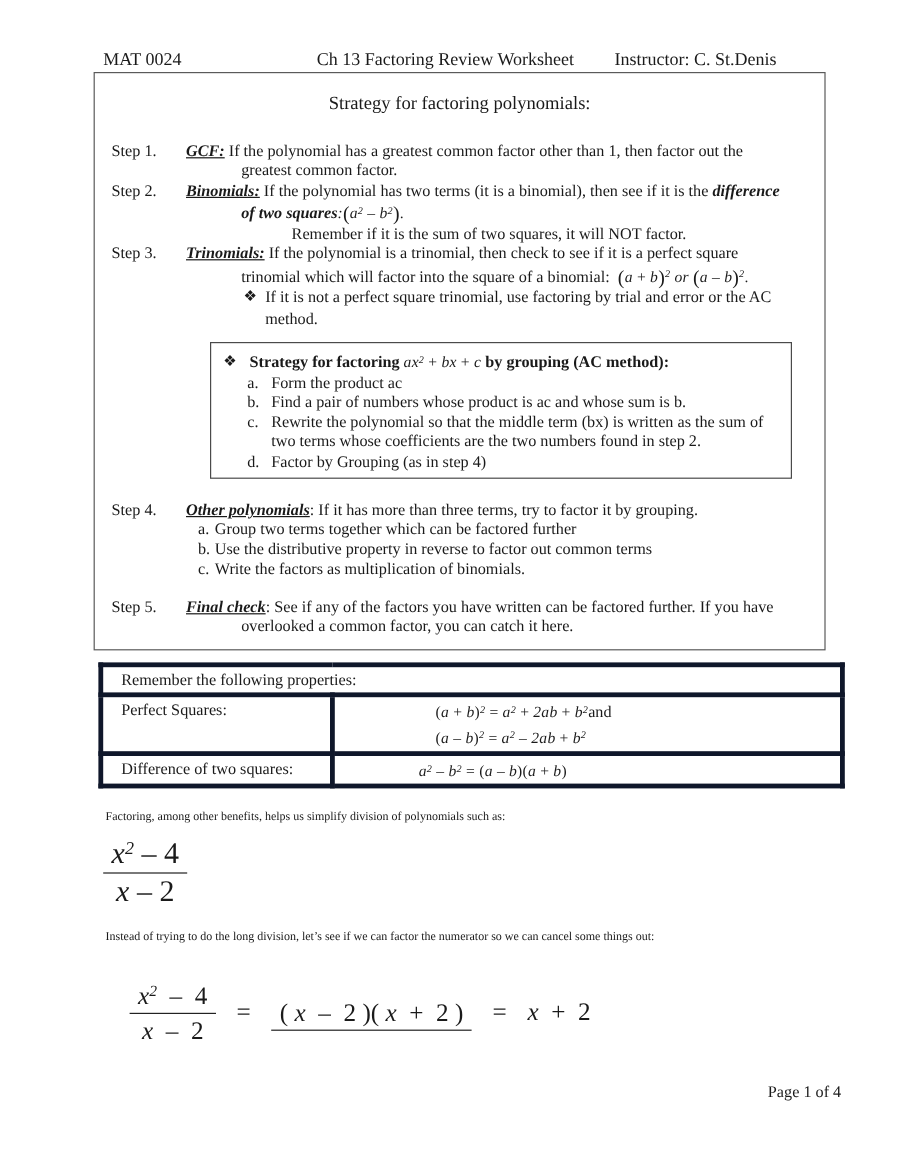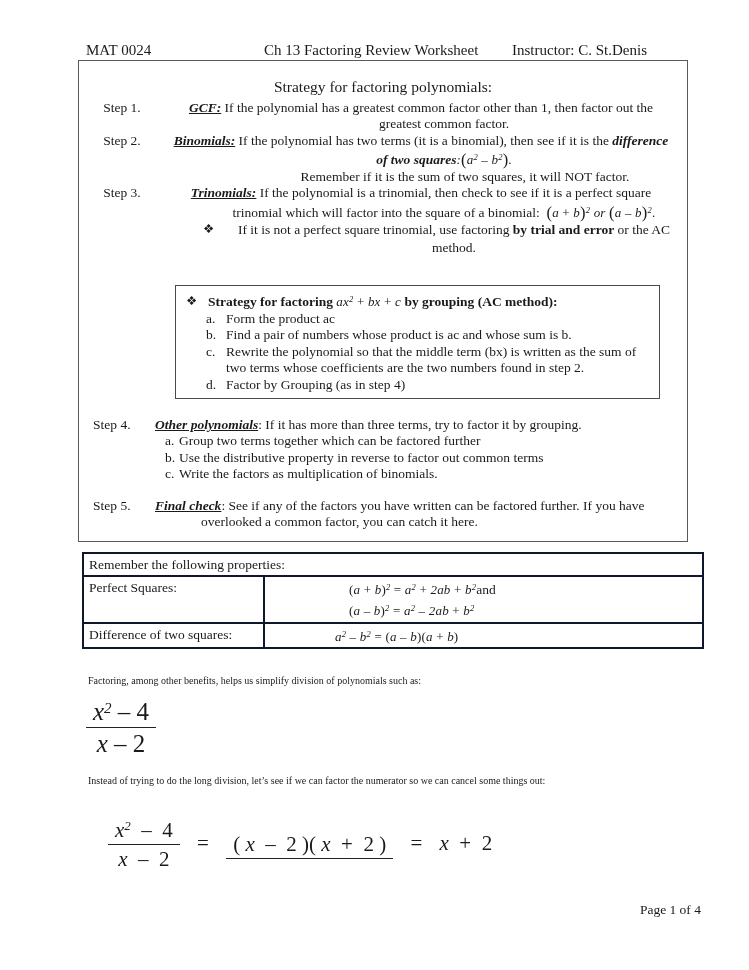--- a/index.html
+++ b/index.html
@@ -42,43 +42,42 @@
     background: #fff;
   }
   .box-title {
     text-align: center;
     font-weight: normal;
     font-size: 15.5px;
     margin-top: 17px;
   }
 
   .steps {
-    margin-top: 4px;
+    margin-top: 22px;
     font-size: 13.5px;
     line-height: 16.4px;
-    text-align: center;
   }
   .step {
     position: relative;
     padding-left: 62px;
     margin-left: 14px;
     margin-bottom: 0px;
   }
   .step .step-label {
     position: absolute;
     left: 0;
     top: 0;
     width: 58px;
   }
   .kw {
     font-weight: bold;
     font-style: italic;
     text-decoration: underline;
   }
-  .bold { font-weight: bold; }
+  .bold { font-weight: normal; }
   .bi   { font-weight: bold; font-style: italic; }
 
   .sub-line   { padding-left: 46px; }
 
   
   .m {
     font-family: "Liberation Serif", serif;
     font-style: italic;
     font-size: 13px;
     letter-spacing: 0.2px;
@@ -173,22 +172,22 @@
   
   .props-table {
     position: absolute;
     left: 82px;
     top: 552px;
     width: 622px;
     border-collapse: collapse;
     font-size: 13.5px;
   }
   .props-table td {
-    border: 2px solid #0f172a;
-    padding: 1px 4px 2px 5px;
+    border: 4px solid #0f172a;
+    padding: 1px 4px 2px 15px;
     vertical-align: top;
     line-height: 19px;
   }
   .props-table .c1 { width: 170px; }
   .props-table .rowhdr td { padding-bottom: 1px; }
   .eqcell { padding-left: 0 !important; }
   .eq-indent { display: inline-block; margin-left: 84px; }
   .eq-indent2 { display: inline-block; margin-left: 70px; }
   .eq-indent3 { display: inline-block; margin-left: 83px; }
 

